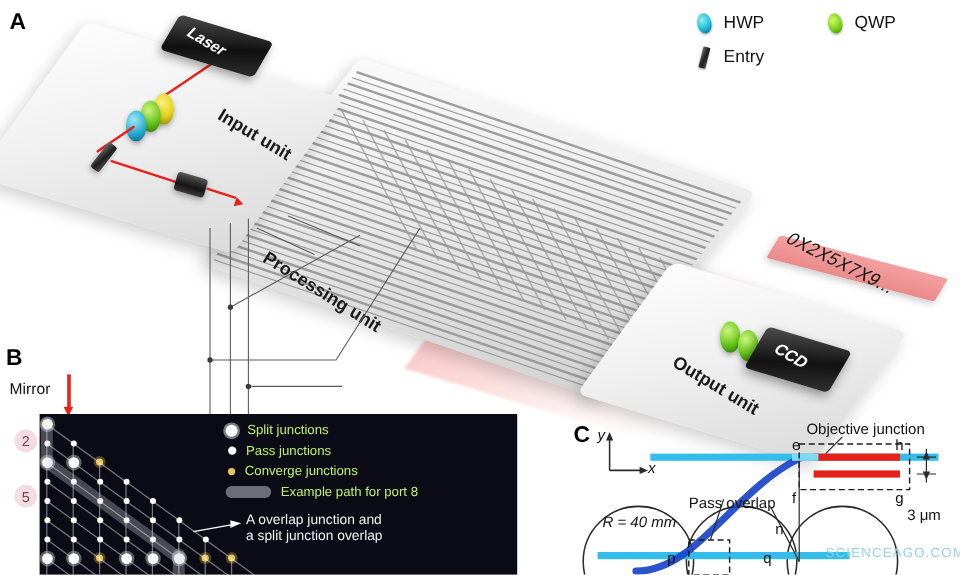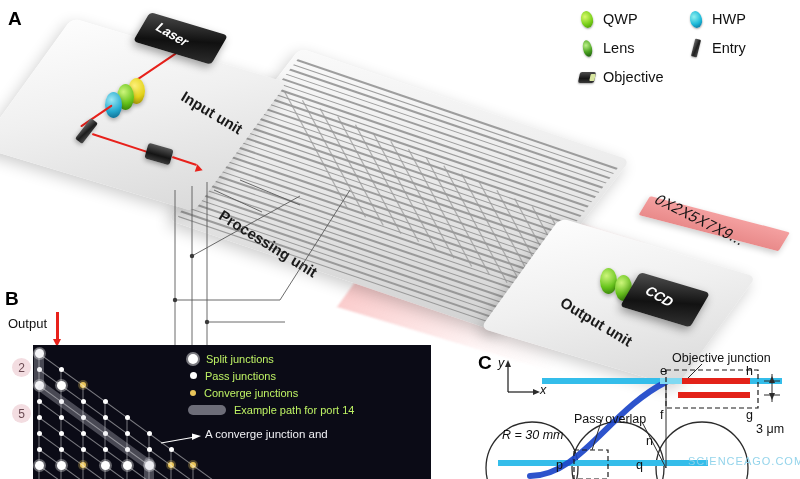--- a/index.html
+++ b/index.html
@@ -120,49 +120,36 @@
 <body>
 
 <div class="fig">
 
   <div class="panel-letter" id="pA">A</div>
   <div class="panel-letter" id="pB">B</div>
   <div class="panel-letter" id="pC">C</div>
 
   <div class="legend-top">
     <div class="lg-item">
+      <span class="optic hwp">
+          <i class="ell"></i>
+        </span>
+      <span class="lg-txt">HWP</span>
+    </div>
+    <div class="lg-item">
       <span class="optic qwp">
           <i class="ell"></i>
         </span>
       <span class="lg-txt">QWP</span>
-    </div>
-    <div class="lg-item">
-      <span class="optic hwp">
-          <i class="ell"></i>
-        </span>
-      <span class="lg-txt">HWP</span>
-    </div>
-    <div class="lg-item">
-      <span class="optic lens">
-          <i class="ell"></i>
-        </span>
-      <span class="lg-txt">Lens</span>
     </div>
     <div class="lg-item">
       <span class="optic mirror">
           <i class="mbody"></i>
         </span>
       <span class="lg-txt">Entry</span>
-    </div>
-    <div class="lg-item">
-      <span class="optic obj">
-          <i class="obody"></i>
-          <i class="olip"></i>
-        </span>
-      <span class="lg-txt">Objective</span>
     </div>
   </div>
 
   <div class="stageA">
 
     <div class="beamfan"></div>
 
     <div class="board" id="procBoard">
       <div class="wg-lines" id="wgHost">
           <i style="top: 6px;"></i>
@@ -266,21 +253,21 @@
       <path d="M214,190 L262,212"></path>
       <path d="M240,180 L300,205"></path>
     </g>
     <g fill="#3a3a3a">
       <circle cx="175" cy="300" r="2.2"></circle>
       <circle cx="192" cy="256" r="2.2"></circle>
       <circle cx="207" cy="322" r="2.2"></circle>
     </g>
   </svg>
 
-  <div class="entry-lbl">Output</div>
+  <div class="entry-lbl">Mirror</div>
   <div class="entry-arrow"></div>
   <div class="portnum" style="left:12px;top:358px;">2</div>
   <div class="portnum" style="left:12px;top:404px;">5</div>
 
   <div id="panelB">
     <div id="bnet">
         <div class="bdot d-split" style="left: 1.5px; top: 3.5px;"></div>
         <div class="bdot d-pass" style="left: 3.5px; top: 21.5px;"></div>
         <div class="bdot d-pass" style="left: 25.5px; top: 21.5px;"></div>
         <div class="bdot d-split" style="left: 1.5px; top: 35.5px;"></div>
@@ -383,29 +370,30 @@
       <div class="blg-row">
         <span class="sw-pass"></span>
         <span class="blg-txt">Pass junctions</span>
       </div>
       <div class="blg-row">
         <span class="sw-conv"></span>
         <span class="blg-txt">Converge junctions</span>
       </div>
       <div class="blg-row">
         <span class="sw-path"></span>
-        <span class="blg-txt">Example path for port 14</span>
+        <span class="blg-txt">Example path for port 8</span>
       </div>
     </div>
 
     <svg style="position:absolute;left:128px;top:88px;width:42px;height:16px;">
       <line x1="0" y1="10" x2="34" y2="4" stroke="#ffffff" stroke-width="1.2"></line>
       <polygon points="40,3 31,0.5 31,7" fill="#ffffff"></polygon>
     </svg>
-    <div class="bnote" style="left:172px;top:83px;">A converge junction and</div>
+    <div class="bnote" style="left:172px;top:83px;">A overlap junction and</div>
+    <div class="bnote" style="left:172px;top:96px;">a split junction overlap</div>
   </div>
 
   <div id="panelC">
     <svg width="330" height="129">
 
       <g stroke="#2b2b2b" stroke-width="1.3" fill="none">
         <line x1="38" y1="42" x2="38" y2="14"></line>
         <line x1="38" y1="42" x2="66" y2="42"></line>
       </g>
       <polygon points="38,10 35,17 41,17" fill="#2b2b2b"></polygon>
@@ -437,21 +425,21 @@
         <line x1="302" y1="24" x2="302" y2="52"></line>
         <line x1="294" y1="31" x2="310" y2="31"></line>
         <line x1="294" y1="45" x2="310" y2="45"></line>
       </g>
       <polygon points="302,26 299,33 305,33" fill="#2b2b2b"></polygon>
       <polygon points="302,50 299,43 305,43" fill="#2b2b2b"></polygon>
     </svg>
 
     <div class="ctext citalic" style="left:28px;top:6px;">y</div>
     <div class="ctext citalic" style="left:70px;top:33px;">x</div>
-    <div class="ctext" style="left:32px;top:78px;font-style:italic;">R = 30 mm</div>
+    <div class="ctext" style="left:32px;top:78px;font-style:italic;">R = 40 mm</div>
     <div class="ctext" style="left:86px;top:108px;">p</div>
     <div class="ctext" style="left:166px;top:108px;">q</div>
     <div class="ctext" style="left:176px;top:84px;">n</div>
     <div class="ctext" style="left:104px;top:62px;">Pass overlap</div>
     <div class="ctext" style="left:202px;top:1px;">Objective junction</div>
     <div class="ctext" style="left:190px;top:14px;">e</div>
     <div class="ctext" style="left:276px;top:14px;">h</div>
     <div class="ctext" style="left:190px;top:58px;">f</div>
     <div class="ctext" style="left:276px;top:58px;">g</div>
     <div class="ctext" style="left:286px;top:72px;">3 μm</div>

